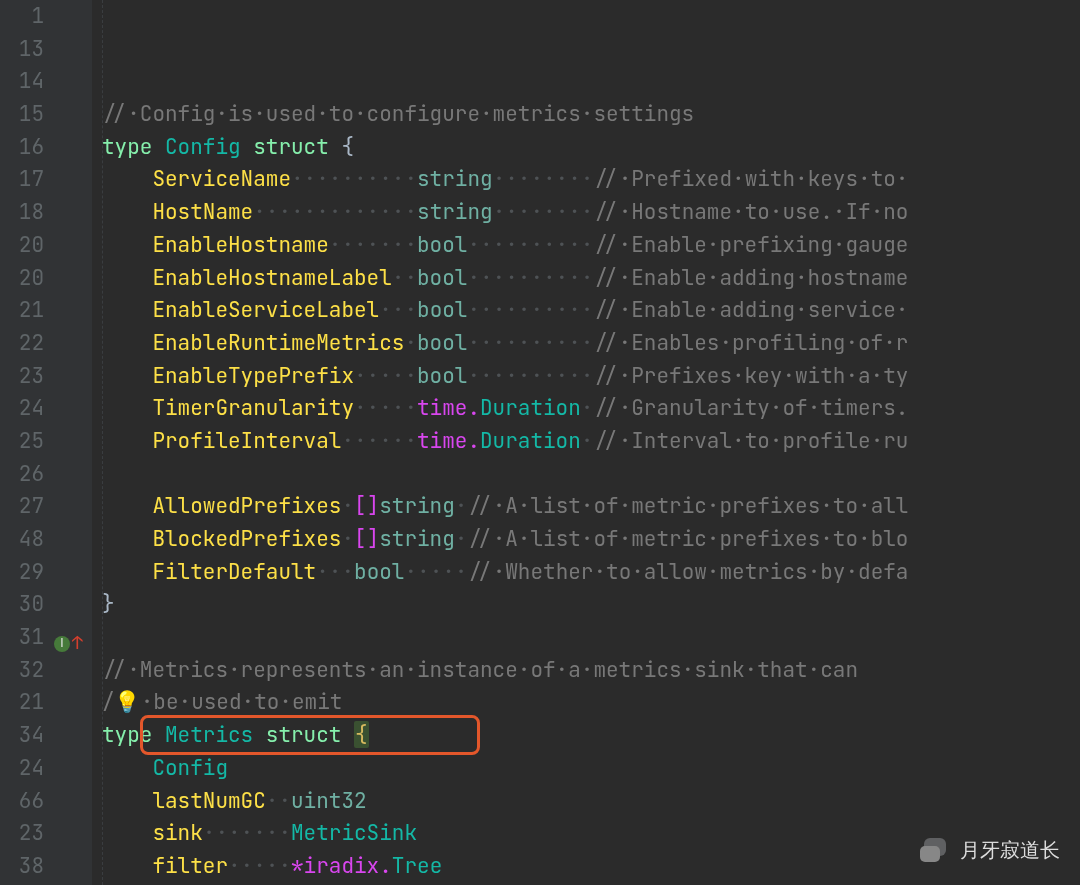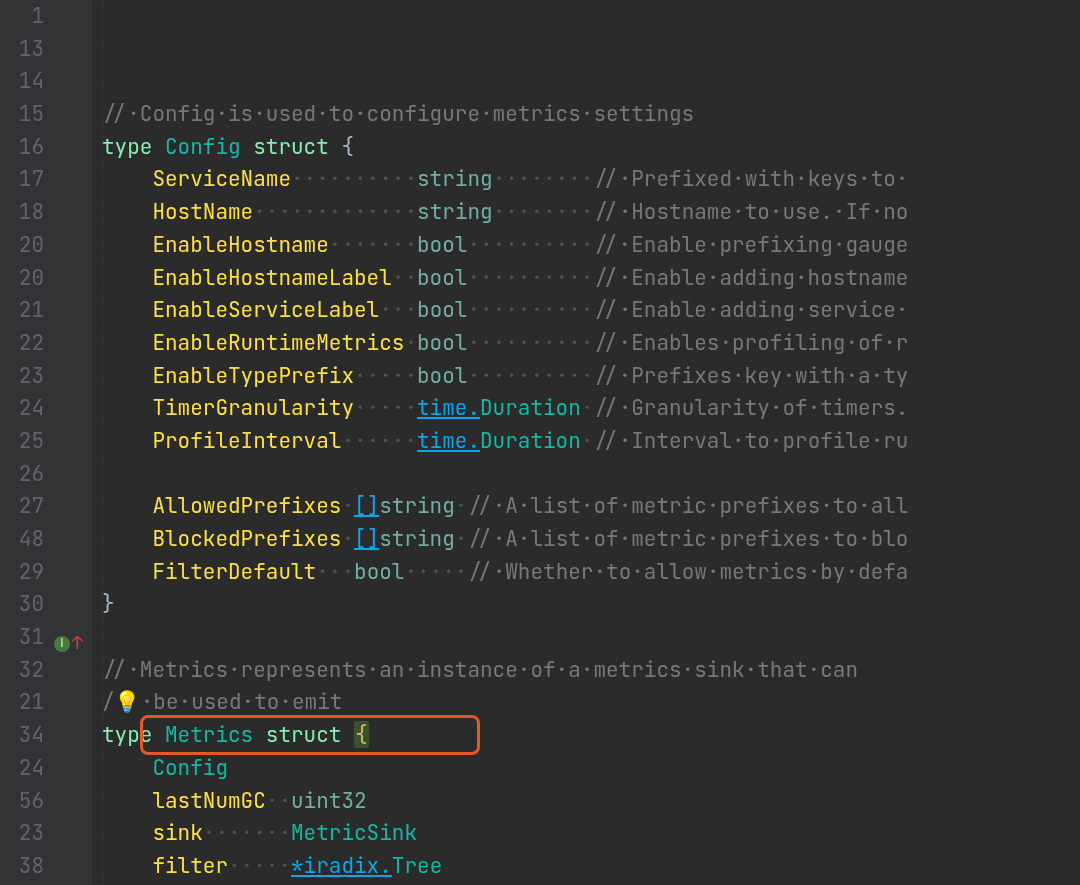--- a/index.html
+++ b/index.html
@@ -47,21 +47,21 @@
   .code .line {
     height: 32.7px;
     white-space: pre;
   }
   
   .kw   { color: #86efac; }   
   .typename { color: #14b8a6; }
   .field { color: #fde047; }
   .type  { color: #6fb0a3; }
   .cmt   { color: #787878; }
-  .pkg   { color: #0ea5e9; text-decoration: underline; }
+  .pkg   { color: #d946ef; }
   .dot   { color: #4e5255; }
   .brace { color: #a9b7c6; }
   .hlbrace { background: #3a5131; color:#d7ba5f; padding:0 1px; border-radius:2px;}
   
   .sink-box {
     position: absolute;
     border: 3px solid #e3572b;
     border-radius: 8px;
     pointer-events: none;
   }
@@ -149,27 +149,34 @@
       <div class="ln">26</div>
       <div class="ln">27</div>
       <div class="ln">48</div>
       <div class="ln">29</div>
       <div class="ln">30</div>
       <div class="ln">31</div>
       <div class="ln">32</div>
       <div class="ln">21</div>
       <div class="ln">34</div>
       <div class="ln">24</div>
-      <div class="ln">56</div>
+      <div class="ln">66</div>
       <div class="ln">23</div>
       <div class="ln">38</div>
     </div>
   <div class="marker-col" id="markers">
       <div class="marker" style="top: 627.3px;">
         <span class="circ">I</span>
         <span class="arrow">↑</span>
       </div>
     </div>
   <div class="code" id="code">
     <div class="indent-guide"></div>
   <div class="line"><span class="cmt">//·Config·is·used·to·configure·metrics·settings</span></div><div class="line"><span class="kw">type </span><span class="typename">Config </span><span class="kw">struct </span><span class="brace">{</span></div><div class="line"><span>    </span><span class="field">ServiceName</span><span class="dot" style="letter-spacing: 0px;">··········</span><span class="type">string</span><span class="dot" style="letter-spacing: 0px;">········</span><span class="cmt">//·Prefixed·with·keys·to·</span></div><div class="line"><span>    </span><span class="field">HostName</span><span class="dot" style="letter-spacing: 0px;">·············</span><span class="type">string</span><span class="dot" style="letter-spacing: 0px;">········</span><span class="cmt">//·Hostname·to·use.·If·no</span></div><div class="line"><span>    </span><span class="field">EnableHostname</span><span class="dot" style="letter-spacing: 0px;">·······</span><span class="type">bool</span><span class="dot" style="letter-spacing: 0px;">··········</span><span class="cmt">//·Enable·prefixing·gauge</span></div><div class="line"><span>    </span><span class="field">EnableHostnameLabel</span><span class="dot" style="letter-spacing: 0px;">··</span><span class="type">bool</span><span class="dot" style="letter-spacing: 0px;">··········</span><span class="cmt">//·Enable·adding·hostname</span></div><div class="line"><span>    </span><span class="field">EnableServiceLabel</span><span class="dot" style="letter-spacing: 0px;">···</span><span class="type">bool</span><span class="dot" style="letter-spacing: 0px;">··········</span><span class="cmt">//·Enable·adding·service·</span></div><div class="line"><span>    </span><span class="field">EnableRuntimeMetrics</span><span class="dot" style="letter-spacing: 0px;">·</span><span class="type">bool</span><span class="dot" style="letter-spacing: 0px;">··········</span><span class="cmt">//·Enables·profiling·of·r</span></div><div class="line"><span>    </span><span class="field">EnableTypePrefix</span><span class="dot" style="letter-spacing: 0px;">·····</span><span class="type">bool</span><span class="dot" style="letter-spacing: 0px;">··········</span><span class="cmt">//·Prefixes·key·with·a·ty</span></div><div class="line"><span>    </span><span class="field">TimerGranularity</span><span class="dot" style="letter-spacing: 0px;">·····</span><span class="pkg">time.</span><span class="typename">Duration</span><span class="dot" style="letter-spacing: 0px;">·</span><span class="cmt">//·Granularity·of·timers.</span></div><div class="line"><span>    </span><span class="field">ProfileInterval</span><span class="dot" style="letter-spacing: 0px;">······</span><span class="pkg">time.</span><span class="typename">Duration</span><span class="dot" style="letter-spacing: 0px;">·</span><span class="cmt">//·Interval·to·profile·ru</span></div><div class="line"></div><div class="line"><span>    </span><span class="field">AllowedPrefixes</span><span class="dot" style="letter-spacing: 0px;">·</span><span class="pkg">[]</span><span class="type">string</span><span class="dot" style="letter-spacing: 0px;">·</span><span class="cmt">//·A·list·of·metric·prefixes·to·all</span></div><div class="line"><span>    </span><span class="field">BlockedPrefixes</span><span class="dot" style="letter-spacing: 0px;">·</span><span class="pkg">[]</span><span class="type">string</span><span class="dot" style="letter-spacing: 0px;">·</span><span class="cmt">//·A·list·of·metric·prefixes·to·blo</span></div><div class="line"><span>    </span><span class="field">FilterDefault</span><span class="dot" style="letter-spacing: 0px;">···</span><span class="type">bool</span><span class="dot" style="letter-spacing: 0px;">·····</span><span class="cmt">//·Whether·to·allow·metrics·by·defa</span></div><div class="line"><span class="brace">}</span></div><div class="line"></div><div class="line"><span class="cmt">//·Metrics·represents·an·instance·of·a·metrics·sink·that·can</span></div><div class="line"><span class="cmt">/</span><span class="bulb">💡</span><span class="cmt">·be·used·to·emit</span></div><div class="line"><span class="kw">type </span><span class="typename">Metrics </span><span class="kw">struct </span><span class="hlbrace">{</span></div><div class="line"><span>    </span><span class="typename">Config</span></div><div class="line"><span>    </span><span class="field">lastNumGC</span><span class="dot" style="letter-spacing: 0px;">··</span><span class="type">uint32</span></div><div class="line"><span>    </span><span class="field">sink</span><span class="dot" style="letter-spacing: 0px;">·······</span><span class="typename">MetricSink</span></div><div class="line"><span>    </span><span class="field">filter</span><span class="dot" style="letter-spacing: 0px;">·····</span><span class="pkg">*iradix.</span><span class="typename">Tree</span></div><div class="line"><span>    </span><span class="field">filterLock</span><span class="dot" style="letter-spacing: 0px;">·</span><span class="pkg">sync.</span><span class="typename">RWMutex</span></div><div class="sink-box" style="top: 715.4px; left: 48px; width: 340px; height: 40px;"></div></div>
 
+  <div class="watermark">
+    <span class="bubble">
+      <span class="b1"></span>
+        <span class="b2"></span>
+    </span>
+    <span>月牙寂道长</span>
+  </div>
 </div>
 
 </body></html>

